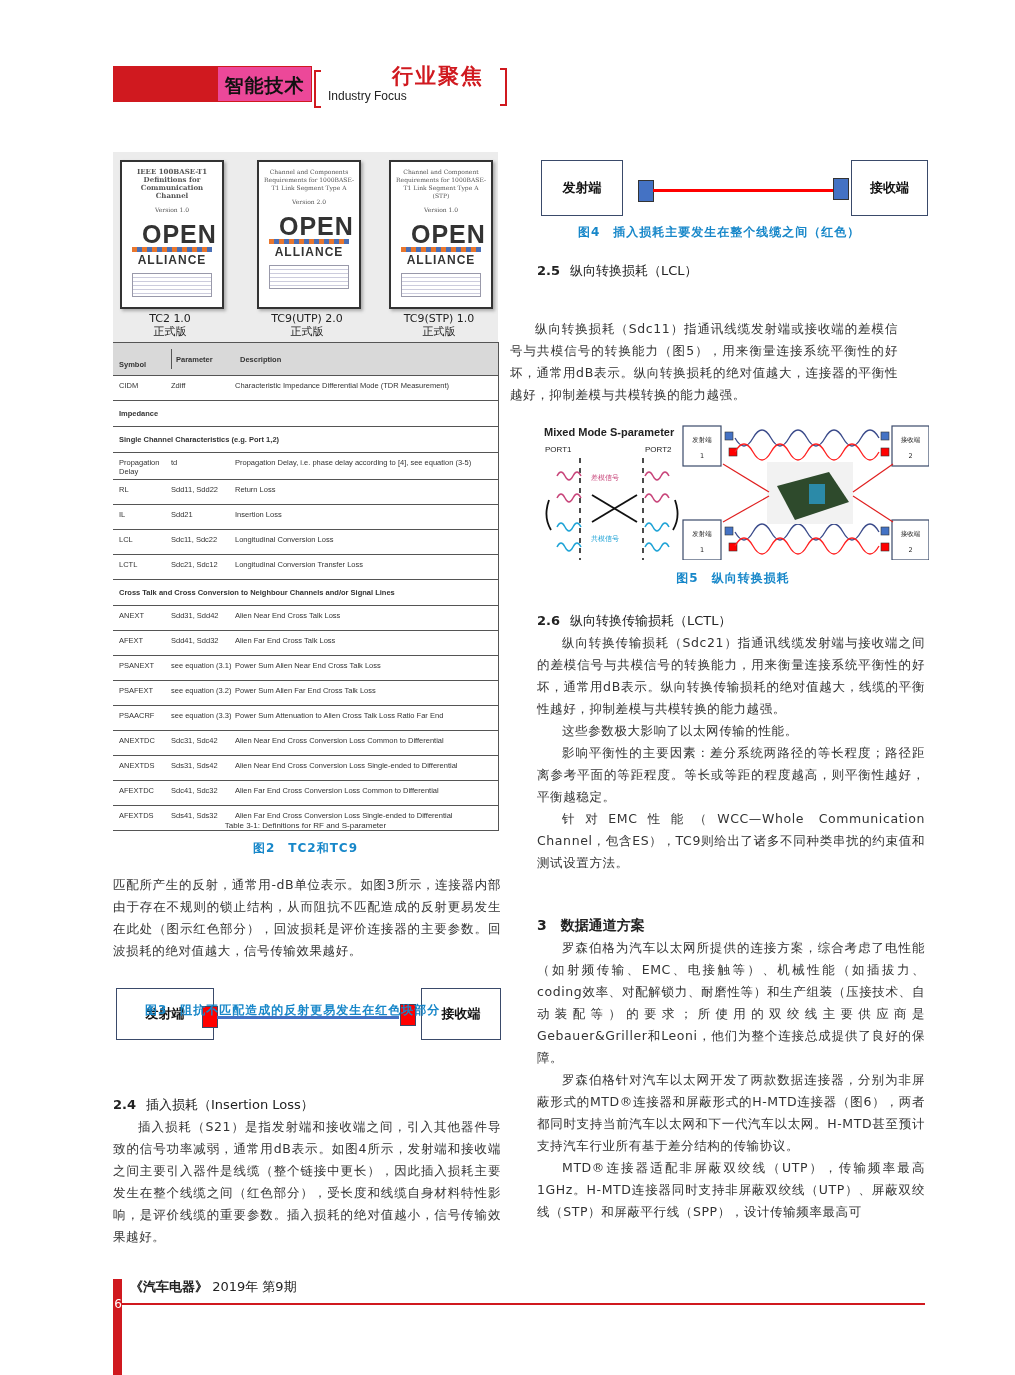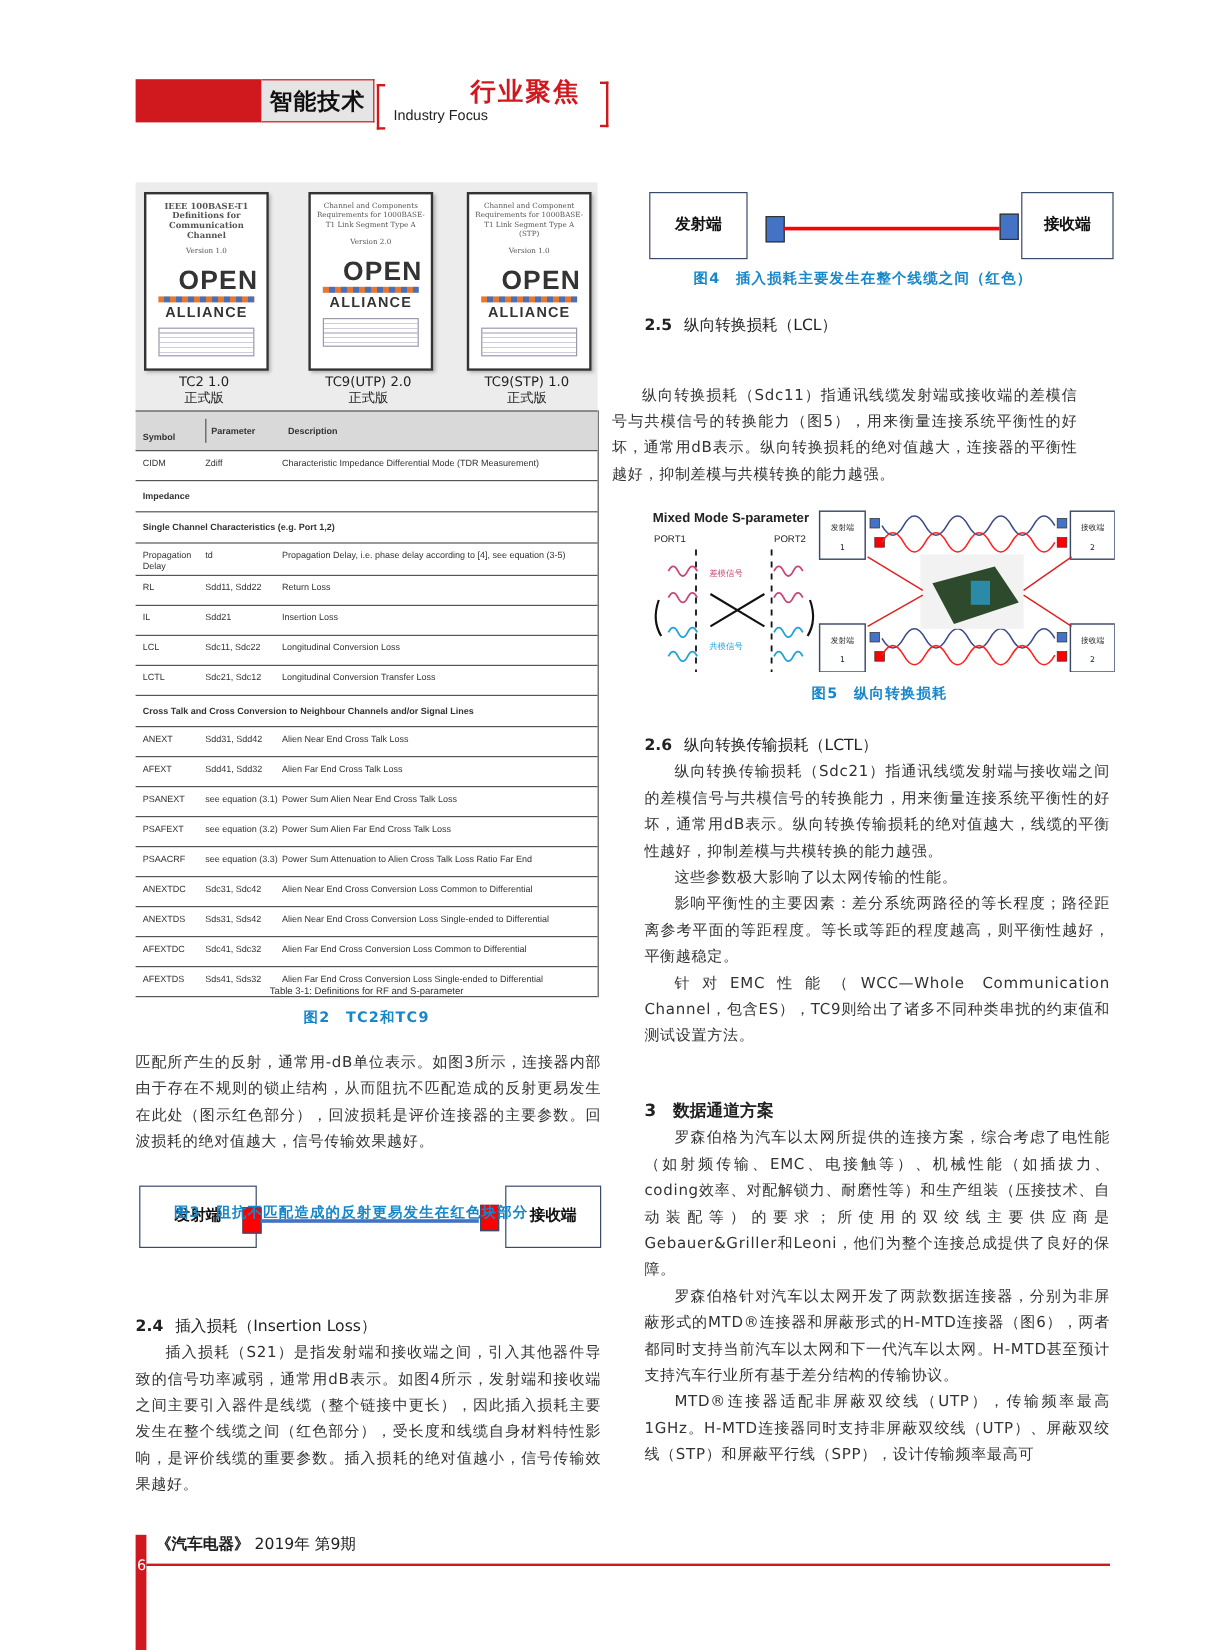--- a/index.html
+++ b/index.html
@@ -2,32 +2,32 @@
 <html><head>
 <meta charset="utf-8">
 <style>
   html, body { margin:0; padding:0; background:#ffffff; }
   body { width:1015px; height:1375px; position:relative; overflow:hidden;
          font-family:"DejaVu Sans", sans-serif; color:#222; }
   .abs { position:absolute; }
 
   
   .hdr-red { left:113px; top:66px; width:105px; height:36px; background:#d0191f; }
-  .hdr-box { left:218px; top:66px; width:93px; height:34px; border:1px solid #d0191f; border-left:none; background:#e5e5e5;
+  .hdr-box { left:218px; top:66px; width:93px; height:34px; border:1px solid #d0191f; border-left:none; background:#ec4899;
              font-weight:bold; font-size:19px; color:#111; line-height:36px; text-align:center; letter-spacing:1px; }
   .hdr-brL { left:314px; top:70px; width:5px; height:34px; border:2px solid #d0191f; border-right:none; }
   .hdr-focus { left:392px; top:62px; font-size:21px; font-weight:bold; color:#d0191f; letter-spacing:2px; }
   .hdr-en { left:328px; top:89px; font-size:12px; color:#222; font-family:"Liberation Sans", sans-serif; }
   .hdr-brR { left:500px; top:68px; width:5px; height:34px; border:2px solid #d0191f; border-left:none; }
 
   
   .covers { left:113px; top:152px; width:385px; height:190px; background:#ececec; }
   .cover { position:absolute; top:8px; width:100px; height:145px; background:#fff; border:2px solid #333; box-shadow:2px 2px 3px #aaa; }
   .cover .ctitle { font-family:"DejaVu Serif", serif; font-size:6px; color:#555; text-align:center; margin:6px 4px 0; line-height:8px; }
-  .cover .open { font-family:"Liberation Sans", sans-serif; font-size:22px; font-weight:bold; color:#333; text-align:center; letter-spacing:1px; margin-top:8px; line-height:24px;padding-left:20px; }
+  .cover .open { font-family:"Liberation Sans", sans-serif; font-size:25px; font-weight:bold; color:#333; text-align:left; letter-spacing:1px; margin-top:8px; line-height:24px;padding-left:20px; }
   .cover .wave { height:5px; margin:1px 10px; background:repeating-linear-gradient(90deg,#e8762d 0 5px,#4a6fb5 5px 10px); }
   .cover .alliance { font-family:"Liberation Sans", sans-serif; font-size:12px; font-weight:bold; color:#333; text-align:center; letter-spacing:1px; }
   .cover .mini { margin:6px 10px 0; height:22px; border:1px solid #99a; background:repeating-linear-gradient(180deg,#fff 0 3px,#ccd 3px 4px); }
   .cover-cap { position:absolute; width:120px; text-align:center; font-size:11px; color:#222; line-height:13px; }
 
   
   .tbl { left:113px; top:342px; width:385px; font-family:"Liberation Sans", sans-serif; font-size:7.5px; color:#333; border-right:1px solid #555; }
   .tbl .row { display:flex; align-items:flex-start; padding:3px 0 3px 6px; }
   .tbl .row.b { border-bottom:1px solid #555; }
   .tbl .head { background:#d9d9d9; height:32px; align-items:center; border-top:1px solid #555; border-bottom:1px solid #555; padding:0 0 0 6px; font-weight:bold; }

